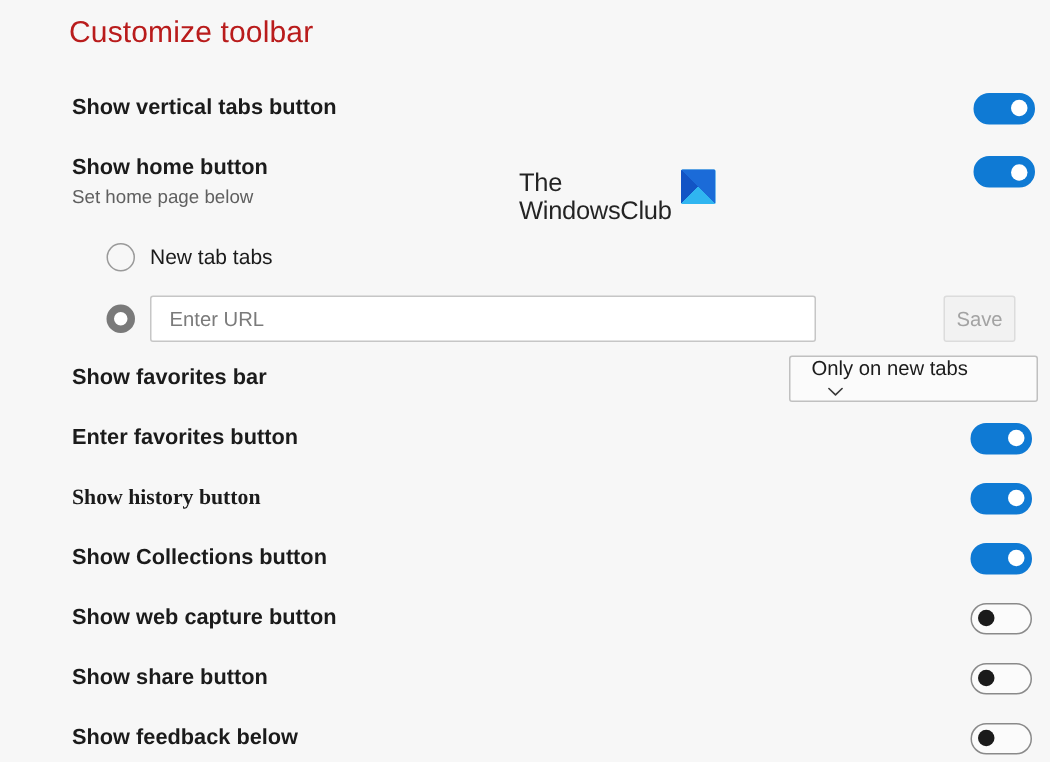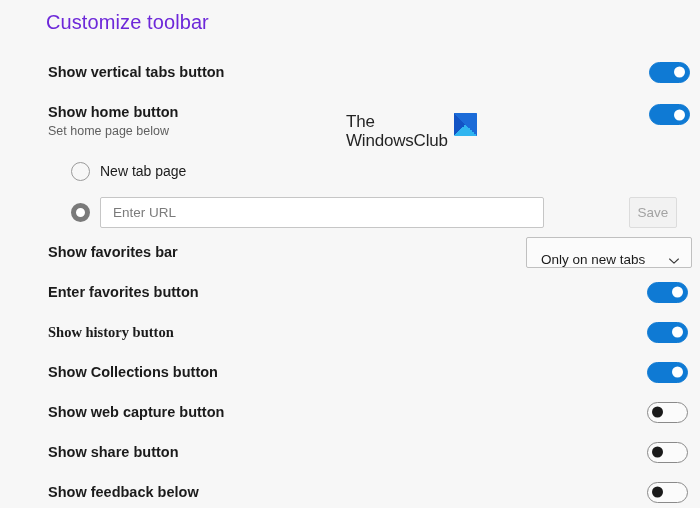--- a/index.html
+++ b/index.html
@@ -73,21 +73,21 @@
   }
 
   
   .page-title {
     position: absolute;
     left: 46px;
     top: 9px;
     font-size: 20px;
     line-height: 26px;
     font-weight: 400;
-    color: #6d28d9;
+    color: #b91c1c;
     letter-spacing: .1px;
   }
 
   
   .row {
     position: absolute;
     left: 0;
     width: 700px;
     height: 40px;
     display: flex;
@@ -210,24 +210,25 @@
   }
 
   
   .select-box {
     position: absolute;
     box-sizing: border-box;
     background: #fbfbfb;
     border: 1px solid #c0c0c0;
     border-radius: 2px;
     display: flex;
-    align-items: flex-end;
+    align-items: flex-start;
     justify-content: space-between;
-    padding: 0 11px 0 14px;
+    padding: 0 22px 0 14px;
     cursor: pointer;
+    flex-direction: column;
   }
   .select-box .sel-value {
     font-size: 13.5px;
     color: #1b1b1b;
     white-space: nowrap;
   }
   .chev {
     width: 12px;
     height: 12px;
     flex: 0 0 auto;
@@ -261,21 +262,21 @@
 
   <div class="row" style="top:52px;">
     <div class="label">Show vertical tabs button</div>
     <div class="toggle on" style="right:10px;">
       <span class="knob"></span>
     </div>
   </div>
 
   <div class="row" style="top:152px;height:40px;">
     <div class="radio-outer unchecked" style="left:71px;top:10px;"></div>
-    <div class="radio-label" style="left:100px;top:10px;">New tab page</div>
+    <div class="radio-label" style="left:100px;top:10px;">New tab tabs</div>
   </div>
 
   <div class="row" style="top:193px;height:40px;">
     <div class="radio-outer checked" style="left:71px;top:10px;"></div>
     <input class="url-input" style="left: 100px; top: 4px; width: 444px; height: 31px;" placeholder="Enter URL">
     <div class="save-btn" style="left:629px;top:4px;width:48px;height:31px;">Save</div>
   </div>
 
   <div class="row" style="top:232px;">
     <div class="label">Show favorites bar</div>

